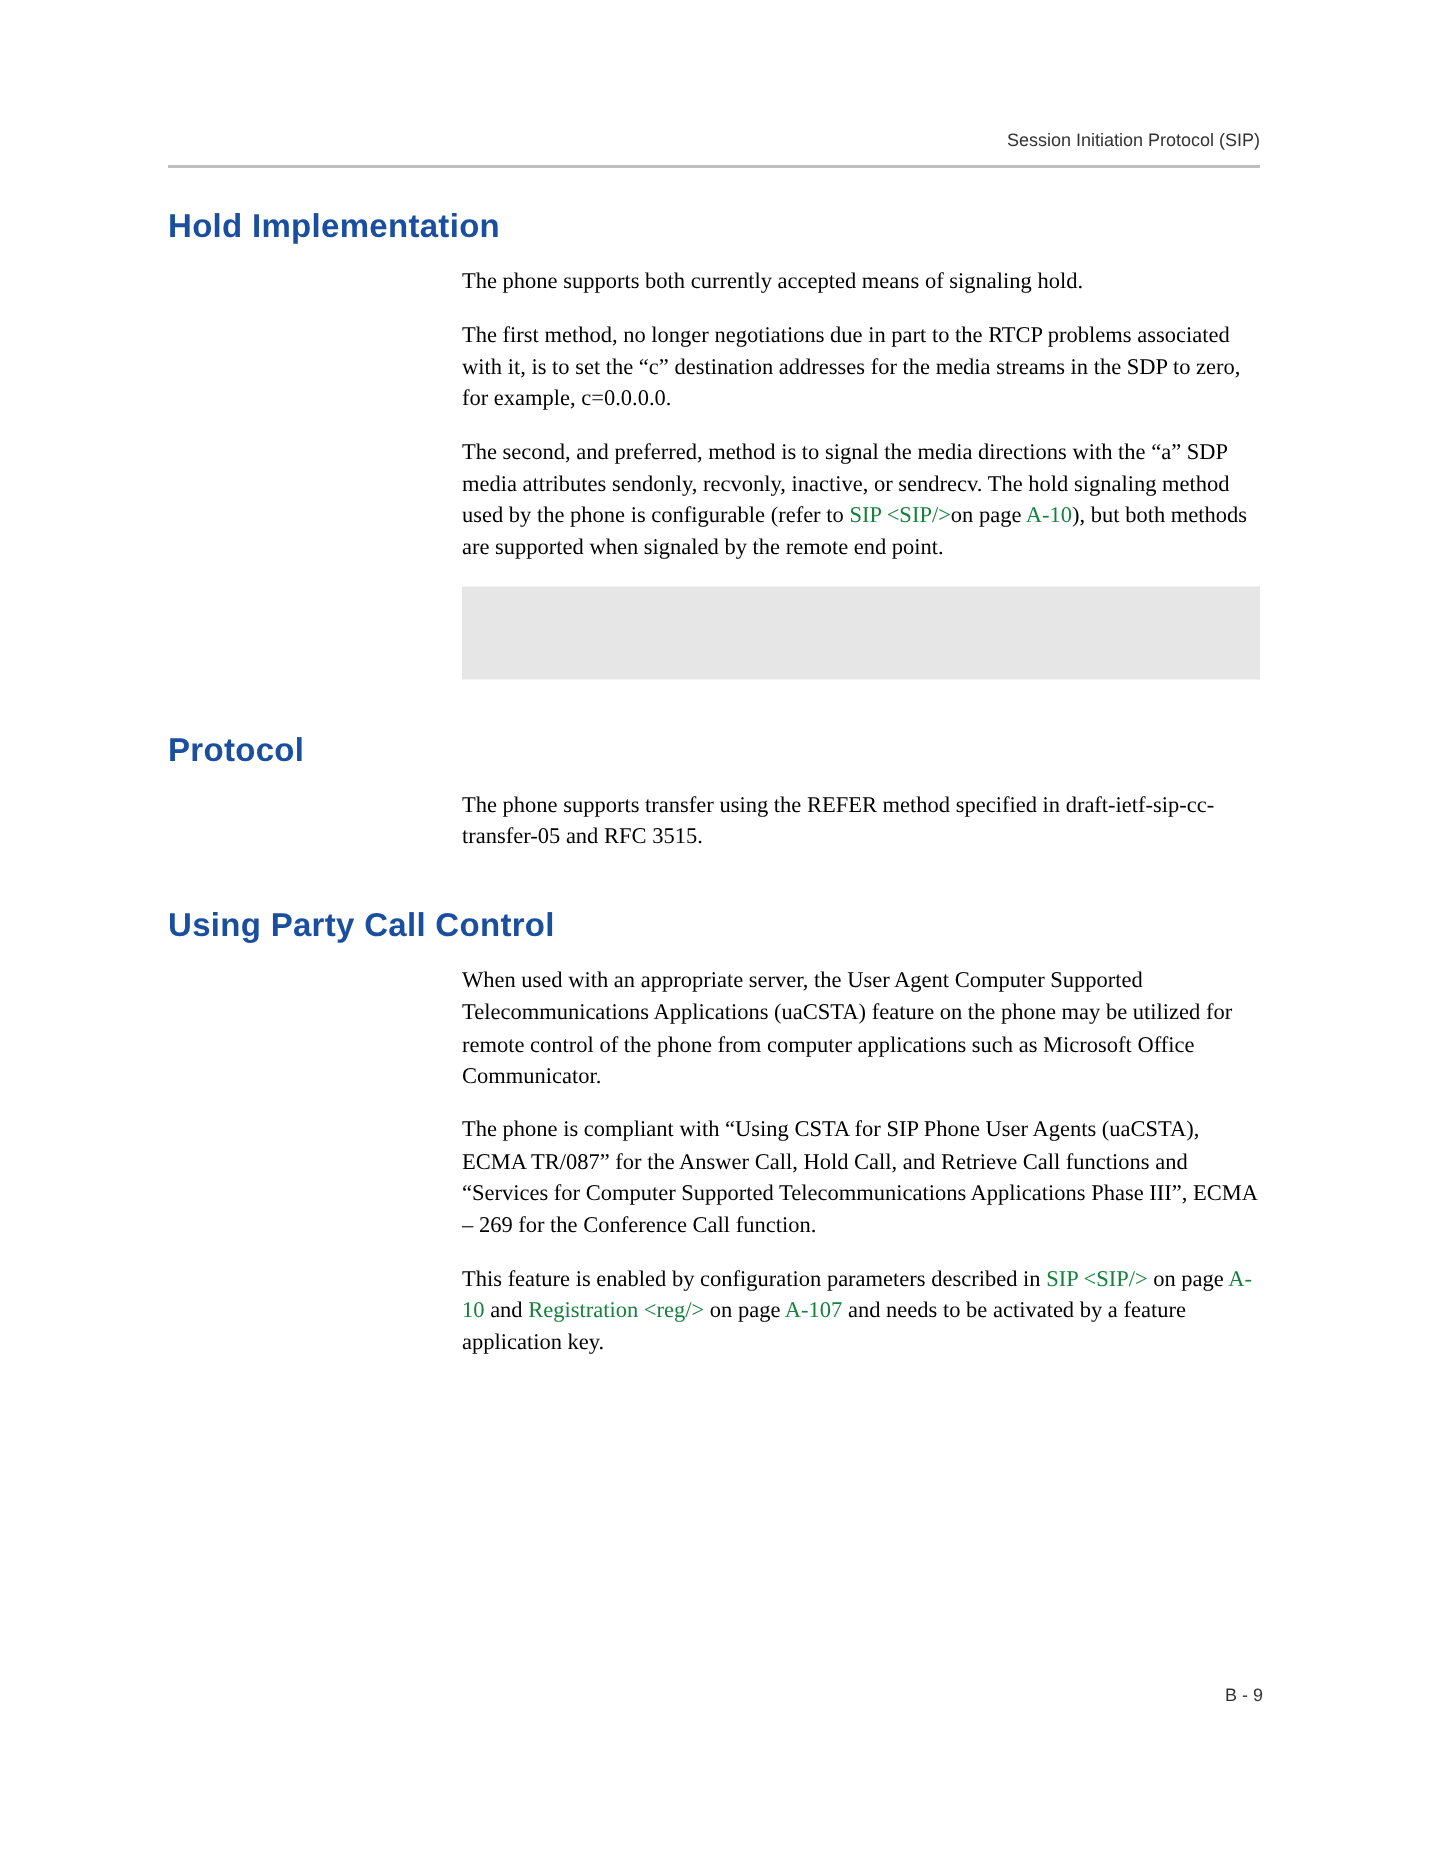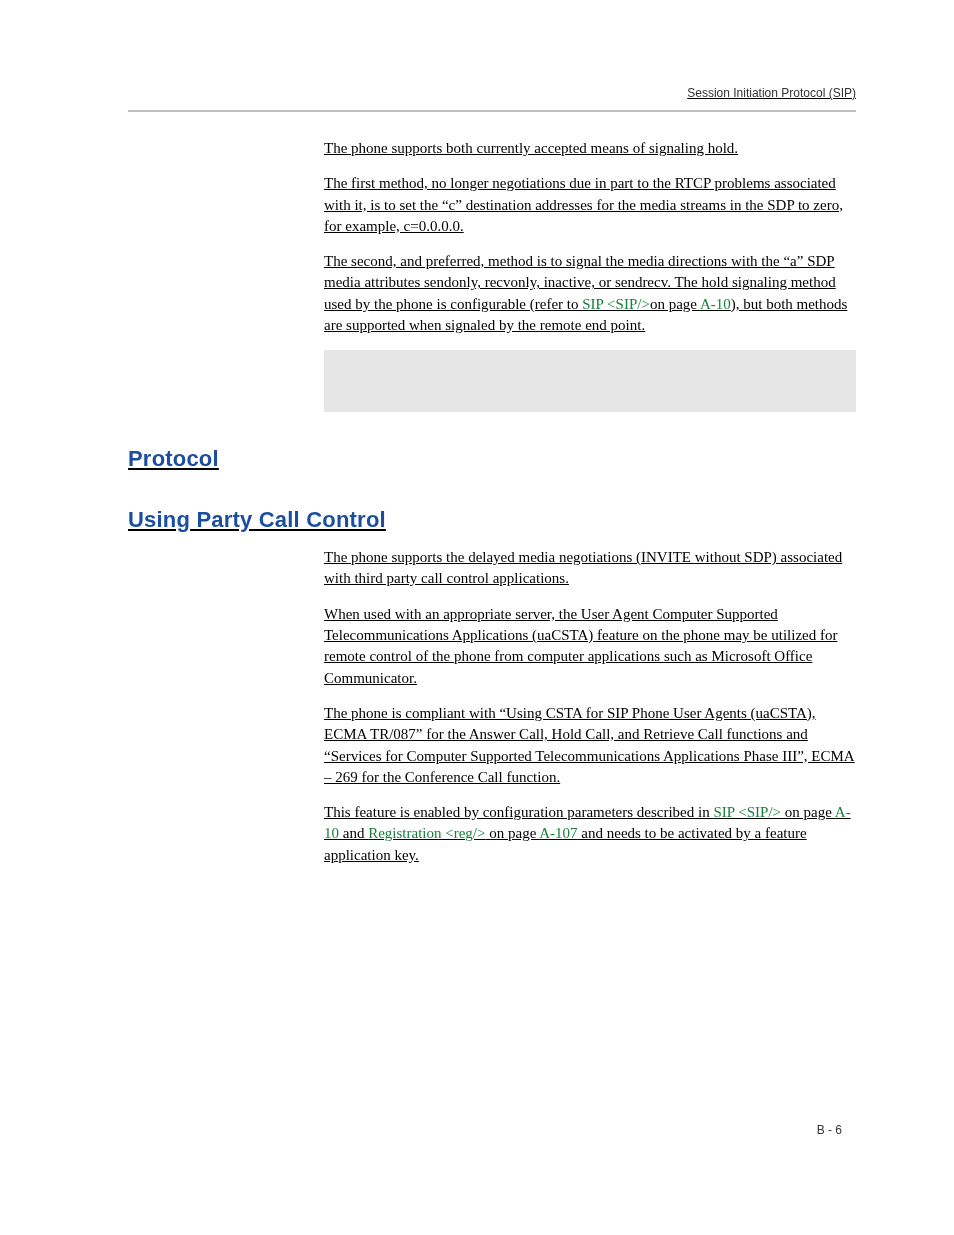--- a/index.html
+++ b/index.html
@@ -9,24 +9,23 @@
     background: #fff;
     font-family: "Palatino Linotype", "Book Antiqua", Palatino, Georgia, serif;
     color: #000;
     width: 954px;
     height: 1235px;
     position: relative;
     box-sizing: border-box;
   }
   .page {
     position: absolute;
-    left: 128px;
+    left: 112px;
     top: 86px;
     width: 728px;
-    text-decoration: underline;
   }
   .running-head {
     font-family: "Lucida Sans", "Lucida Sans Unicode", "Trebuchet MS", sans-serif;
     font-size: 12px;
     color: #333;
     text-align: right;
     margin: 0 0 10px 0;
   }
   .rule {
     border: none;
@@ -77,42 +76,45 @@
 </style>
 </head>
 <body>
 
 <div class="page">
 
   <div class="running-head">Session Initiation Protocol (SIP)</div>
   <hr class="rule">
 
   <div class="section-block">
+    <h2 class="section">Hold Implementation</h2>
     <div class="body">
       <p>The phone supports both currently accepted means of signaling hold.</p>
       <p>The first method, no longer negotiations due in part to the RTCP problems associated with it, is to set the “c” destination addresses for the media streams in the SDP to zero, for example, c=0.0.0.0.</p>
       <p>
         <span>The second, and preferred, method is to signal the media directions with the “a” SDP media attributes sendonly, recvonly, inactive, or sendrecv. The hold signaling method used by the phone is configurable (refer to </span><a class="link">SIP &lt;SIP/&gt;</a><span>on page </span><a class="link">A-10</a><span>), but both methods are supported when signaled by the remote end point.</span>
       </p>
       <div class="note-box"></div>
     </div>
   </div>
 
 
   <div class="section-block">
     <h2 class="section">Protocol</h2>
+    <div class="body">
+      <p>The phone supports transfer using the REFER method specified in draft-ietf-sip-cc-transfer-05 and RFC 3515.</p>
+    </div>
   </div>
 
   <div class="section-block">
     <h2 class="section">Using Party Call Control</h2>
     <div class="body">
-      <p>The phone supports the delayed media negotiations (INVITE without SDP) associated with third party call control applications.</p>
       <p>When used with an appropriate server, the User Agent Computer Supported Telecommunications Applications (uaCSTA) feature on the phone may be utilized for remote control of the phone from computer applications such as Microsoft Office Communicator.</p>
       <p>The phone is compliant with “Using CSTA for SIP Phone User Agents (uaCSTA), ECMA TR/087” for the Answer Call, Hold Call, and Retrieve Call functions and “Services for Computer Supported Telecommunications Applications Phase III”, ECMA – 269 for the Conference Call function.</p>
       <p class="tight">
         <span>This feature is enabled by configuration parameters described in </span><a class="link">SIP &lt;SIP/&gt;</a><span> on page </span><a class="link">A-10</a><span> and </span><a class="link">Registration &lt;reg/&gt;</a><span> on page </span><a class="link">A-107</a><span> and needs to be activated by a feature application key.</span>
       </p>
     </div>
   </div>
 
 </div>
 
-<div class="page-number">B - 6</div>
+<div class="page-number">B - 9</div>
 
 </body></html>

